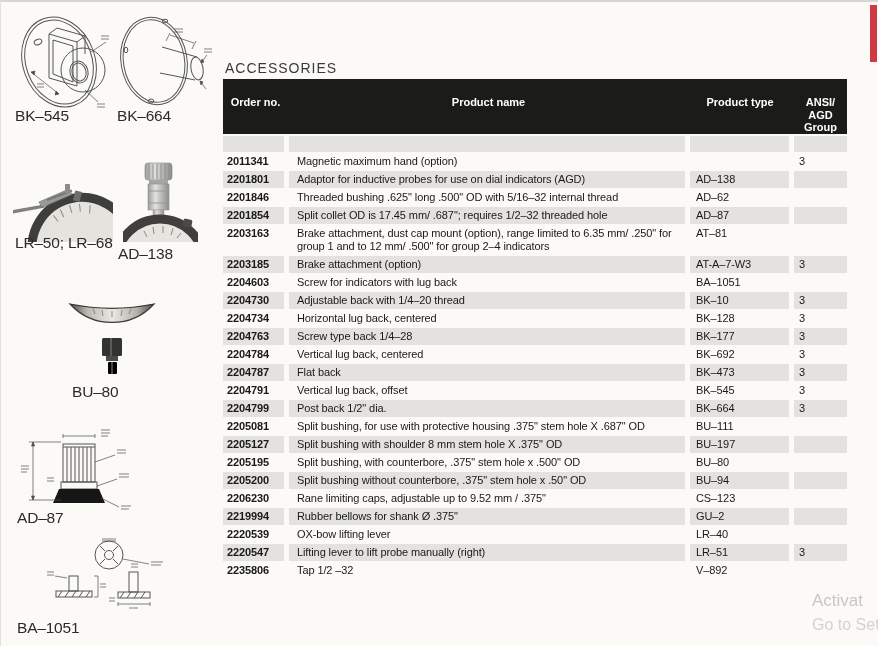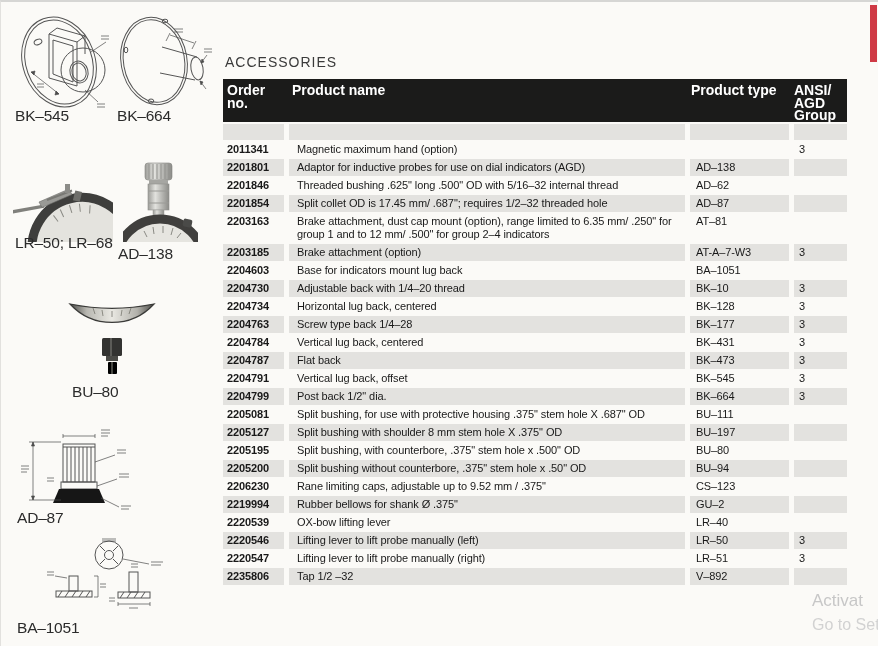--- a/index.html
+++ b/index.html
@@ -13,25 +13,25 @@
     font-family:"Liberation Sans","DejaVu Sans",sans-serif;color:var(--ink);
     border-top:2px solid #d6d6d4;border-left:1px solid #e2e1de;
   }
   
   .fig{position:absolute;}
   .fig-label{position:absolute;font-size:15.5px;letter-spacing:-0.2px;color:#2b2b2b;white-space:nowrap;}
   svg{display:block;overflow:hidden;}
   .line{stroke:#555;fill:none;stroke-width:1;}
   .thin{stroke:#4c4c4c;fill:none;stroke-width:0.7;}
   
-  .page-title{position:absolute;left:224px;top:52px;font-size:14px;letter-spacing:1px;color:#3a3a3a;}
+  .page-title{position:absolute;left:224px;top:58px;font-size:14px;letter-spacing:1px;color:#3a3a3a;}
   table{position:absolute;left:222px;top:77px;width:624px;border-collapse:separate;border-spacing:0;table-layout:fixed;}
   th{
-    background:var(--header-bg);color:#fff;font-size:14px;font-weight:bold;text-align:left;
-    vertical-align:top;padding-top:5px;height:44px;line-height:12.5px;
+    background:var(--header-bg);color:#fff;font-size:11px;font-weight:bold;text-align:center;
+    vertical-align:top;padding-top:17px;height:44px;line-height:12.5px;
     border-bottom:2px solid var(--page-bg);
   }
   td{
     font-size:11px;line-height:13px;vertical-align:top;padding-top:2px;padding-bottom:2px;
     border-bottom:1px solid var(--page-bg);letter-spacing:-0.1px;color:#191919;
   }
   tbody tr{height:17px;margin-top:29px;}
   tbody tr:nth-child(odd) td{background:var(--stripe);}
   .c-order{padding-left:4px;} td.c-order{font-weight:bold;}
   .c-name{padding-left:8px;}
@@ -278,21 +278,21 @@
     <td class="c-group"></td>
   </tr>
       <tr>
     <td class="c-order">2203185</td>
     <td class="c-name">Brake attachment (option)</td>
     <td class="c-type">AT-A–7-W3</td>
     <td class="c-group">3</td>
   </tr>
       <tr>
     <td class="c-order">2204603</td>
-    <td class="c-name">Base for indicators mount lug back</td>
+    <td class="c-name">Screw for indicators with lug back</td>
     <td class="c-type">BA–1051</td>
     <td class="c-group"></td>
   </tr>
       <tr>
     <td class="c-order">2204730</td>
     <td class="c-name">Adjustable back with 1/4–20 thread</td>
     <td class="c-type">BK–10</td>
     <td class="c-group">3</td>
   </tr>
       <tr>
@@ -303,21 +303,21 @@
   </tr>
       <tr>
     <td class="c-order">2204763</td>
     <td class="c-name">Screw type back 1/4–28</td>
     <td class="c-type">BK–177</td>
     <td class="c-group">3</td>
   </tr>
       <tr>
     <td class="c-order">2204784</td>
     <td class="c-name">Vertical lug back, centered</td>
-    <td class="c-type">BK–431</td>
+    <td class="c-type">BK–692</td>
     <td class="c-group">3</td>
   </tr>
       <tr>
     <td class="c-order">2204787</td>
     <td class="c-name">Flat back</td>
     <td class="c-type">BK–473</td>
     <td class="c-group">3</td>
   </tr>
       <tr>
     <td class="c-order">2204791</td>
@@ -367,26 +367,20 @@
     <td class="c-type">GU–2</td>
     <td class="c-group"></td>
   </tr>
       <tr>
     <td class="c-order">2220539</td>
     <td class="c-name">OX-bow lifting lever</td>
     <td class="c-type">LR–40</td>
     <td class="c-group"></td>
   </tr>
       <tr>
-    <td class="c-order">2220546</td>
-    <td class="c-name">Lifting lever to lift probe manually (left)</td>
-    <td class="c-type">LR–50</td>
-    <td class="c-group">3</td>
-  </tr>
-      <tr>
     <td class="c-order">2220547</td>
     <td class="c-name">Lifting lever to lift probe manually (right)</td>
     <td class="c-type">LR–51</td>
     <td class="c-group">3</td>
   </tr>
       <tr>
     <td class="c-order">2235806</td>
     <td class="c-name">Tap 1/2 –32</td>
     <td class="c-type">V–892</td>
     <td class="c-group"></td>

